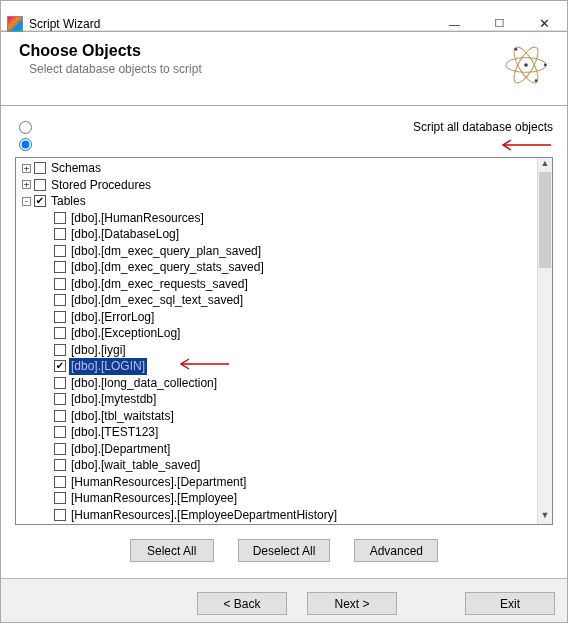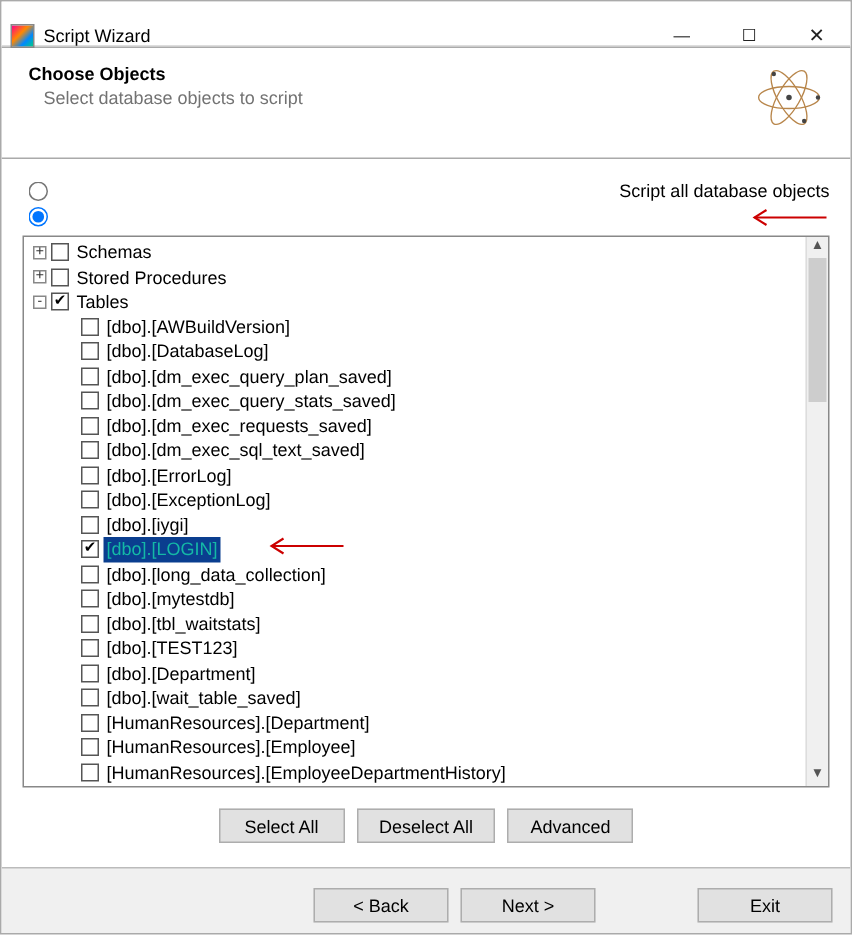--- a/index.html
+++ b/index.html
@@ -39,21 +39,21 @@
   .winbtn.close { font-size: 13px; }
 
   .header {
     padding: 10px 18px 14px 18px;
     border-top: 1px solid #aaa;
     border-bottom: 1px solid #aaa;
     display: flex;
     align-items: flex-start;
   }
   .header-text { flex: 1; }
-  .header h1 { margin: 0 0 2px 0; font-size: 12px; font-weight: 700; }
+  .header h1 { margin: 0 0 2px 0; font-size: 16px; font-weight: 700; }
   .header .sub { margin: 0 0 0 10px; font-size: 12px; color: #737373; }
   .header-icon svg { width: 46px; height: 46px; }
 
   .body {
     padding: 12px 14px 6px 14px;
   }
   .radiorow { display: flex; align-items: center; margin: 2px 0 4px 4px; justify-content: space-between; }
   .radiorow input { margin: 0 6px 0 0; }
   .arrow-right { color:#c00; margin-left:26px; }
   .arrow-right svg { display:block; }
@@ -95,25 +95,25 @@
     color:#333; background:#fff;
   }
   .spacer { display:inline-block; }
   .cbx {
     width:12px; height:12px; border:1px solid #555; margin-right:3px;
     display:inline-flex; align-items:center; justify-content:center;
     font-size:10px; line-height:10px; background:#fff;
   }
   .cbx.checked::after { content:"✔"; color:#000; font-size:10px; }
   .lbl { padding:0 2px; }
-  .lbl.sel { background:#0a3e8f; color:#14b8a6; }
+  .lbl.sel { background:#0a3e8f; color:#c4b5fd; }
   .row-arrow { margin-left:28px; color:#c00; }
 
   .mid-buttons {
-    display:flex; gap:8px; justify-content:center;
+    display:flex; gap:24px; justify-content:center;
     padding: 14px 0 10px 0;
   }
   .btn {
     min-width: 84px; height:23px;
     background:#e1e1e1;
     border:1px solid #adadad;
     font-size:12px;
     display:flex; align-items:center; justify-content:center;
     padding: 0 14px;
     cursor: default;
@@ -121,21 +121,21 @@
   .footer {
     height: 50px;
     background:#f0f0f0;
     border-top:1px solid #bbb;
     display:flex;
     align-items:center;
     justify-content:flex-end;
     gap: 8px;
     padding: 0 12px 0 0;
   }
-  .footer .group { display:flex; gap:0; margin-right: 60px;}
+  .footer .group { display:flex; gap:12px; margin-right: 60px;}
   .footer .btn { min-width: 90px; }
 </style>
 </head>
 <body>
 
 <div class="titlebar">
   <div class="app-icon"></div>
   <div class="title">Script Wizard</div>
   <div class="winbtn">—</div>
   <div class="winbtn">☐</div>
@@ -194,21 +194,21 @@
         </div>
         <div class="node">
           <span class="spacer" style="width: 2px;"></span>
           <span class="toggle">-</span>
           <span class="cbx checked"></span>
           <span class="lbl">Tables</span>
         </div>
         <div class="node">
           <span class="spacer" style="width: 34px;"></span>
           <span class="cbx"></span>
-          <span class="lbl">[dbo].[AWBuildVersion]</span>
+          <span class="lbl">[dbo].[HumanResources]</span>
         </div>
         <div class="node">
           <span class="spacer" style="width: 34px;"></span>
           <span class="cbx"></span>
           <span class="lbl">[dbo].[DatabaseLog]</span>
         </div>
         <div class="node">
           <span class="spacer" style="width: 34px;"></span>
           <span class="cbx"></span>
           <span class="lbl">[dbo].[dm_exec_query_plan_saved]</span>

